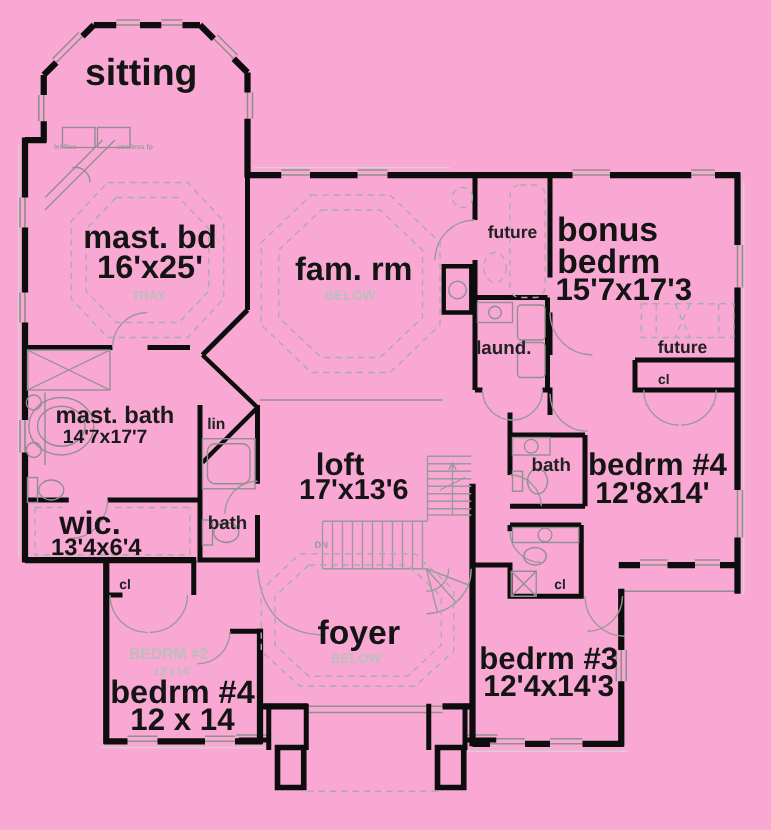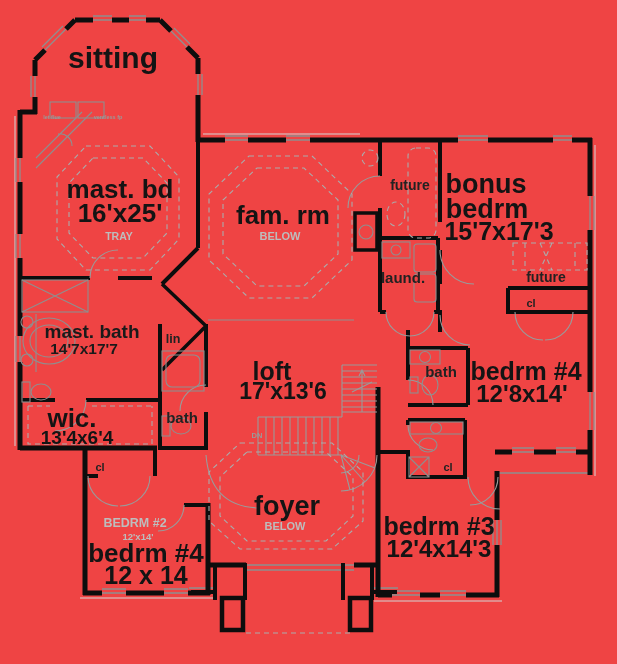--- a/index.html
+++ b/index.html
@@ -1,16 +1,16 @@
 <!DOCTYPE html>
 <html><head>
 <meta charset="utf-8">
 <style>
   html,body{margin:0;padding:0;background:#ffffff;}
-  .stage{width:617px;height:664px;position:relative;background:#ef4444;overflow:hidden;
+  .stage{width:617px;height:664px;position:relative;background:#f9a8d4;overflow:hidden;
          font-family:"Liberation Sans","DejaVu Sans",sans-serif;}
   svg text{font-family:"Liberation Sans","DejaVu Sans",sans-serif;font-weight:bold;}
   .big{fill:#141414;}
   .mid{fill:#1a1a1a;}
   .sml{fill:#222222;}
   .faded{fill:#bdbdbd;}
   .tiny{fill:#9a9a9a;font-weight:bold;}
 </style>
 </head>
 <body>

